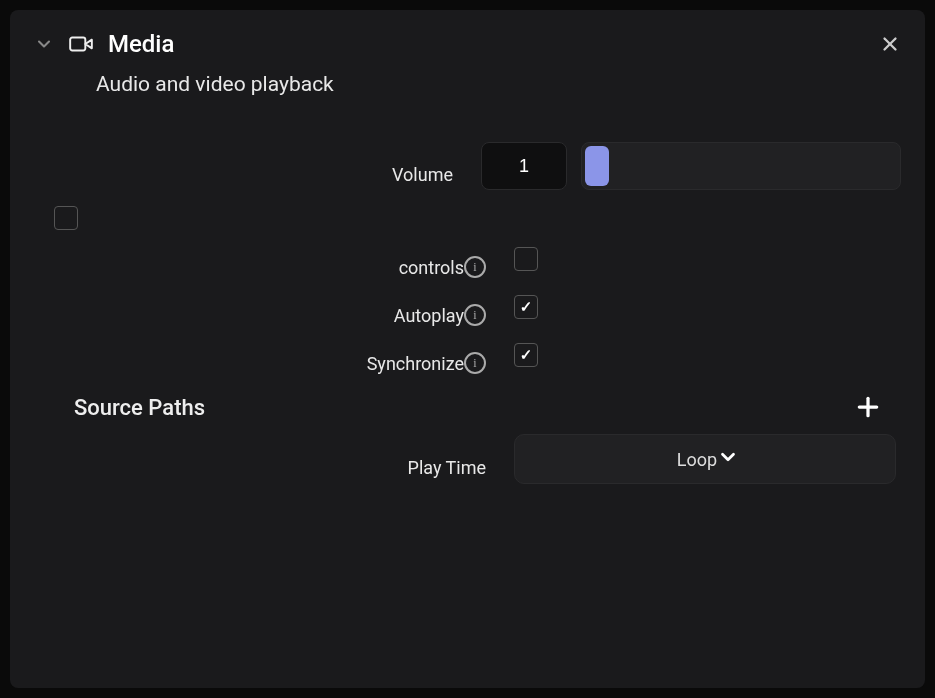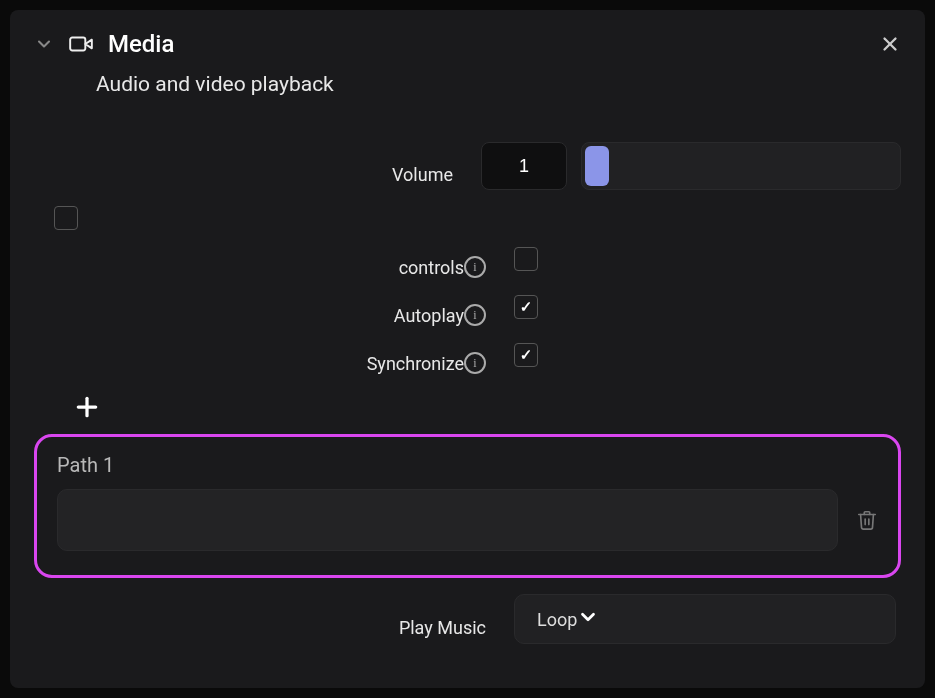--- a/index.html
+++ b/index.html
@@ -202,21 +202,21 @@
     align-items: center;
   }
   .select-wrap {
     width: 382px;
     height: 50px;
     background: #212123;
     border: 1px solid #2a2a2c;
     border-radius: 10px;
     display: flex;
     align-items: center;
-    justify-content: flex-start;
+    justify-content: center;
     padding: 0 16px 0 22px;
     cursor: pointer;
   }
   .select-value {
     font-size: 18px;
     color: #ddd;
   }
   .select-chevron {
     color: #fff;
   }
@@ -293,46 +293,32 @@
       <div class="form-label label-with-info">
         <span>Synchronize</span>
         <span class="info-icon">i</span>
       </div>
       <div class="controls-col">
         <div class="checkbox checked"></div>
       </div>
     </div>
 
     <div class="section-header">
+      <div class="section-title">Source Paths</div>
       <span class="add-btn">
         <svg width="26" height="26" viewBox="0 0 24 24" fill="none" stroke="currentColor" stroke-width="3" stroke-linecap="round">
             <line x1="12" y1="4" x2="12" y2="20"></line>
             <line x1="4" y1="12" x2="20" y2="12"></line>
           </svg>
       </span>
     </div>
 
-    <div class="path-card">
-      <div class="path-label">Path 1</div>
-      <div class="path-row">
-        <input class="path-input" value="" style="">
-        <span class="trash-btn">
-          <svg width="22" height="22" viewBox="0 0 24 24" fill="none" stroke="currentColor" stroke-width="1.8" stroke-linecap="round" stroke-linejoin="round">
-              <polyline points="3 6 5 6 21 6"></polyline>
-              <path d="M19 6l-1 14a2 2 0 0 1-2 2H8a2 2 0 0 1-2-2L5 6"></path>
-              <path d="M10 11v6"></path>
-              <path d="M14 11v6"></path>
-              <path d="M9 6V4a1 1 0 0 1 1-1h4a1 1 0 0 1 1 1v2"></path>
-            </svg>
-        </span>
-      </div>
-    </div>
 
     <div class="form-row">
-      <div class="form-label">Play Music</div>
+      <div class="form-label">Play Time</div>
       <div class="controls-col">
         <div class="select-wrap">
           <span class="select-value">Loop</span>
           <span class="select-chevron">
             <svg width="22" height="22" viewBox="0 0 24 24" fill="none" stroke="currentColor" stroke-width="3" stroke-linecap="round" stroke-linejoin="round">
                 <polyline points="6 9 12 15 18 9"></polyline>
               </svg>
           </span>
         </div>
       </div>

